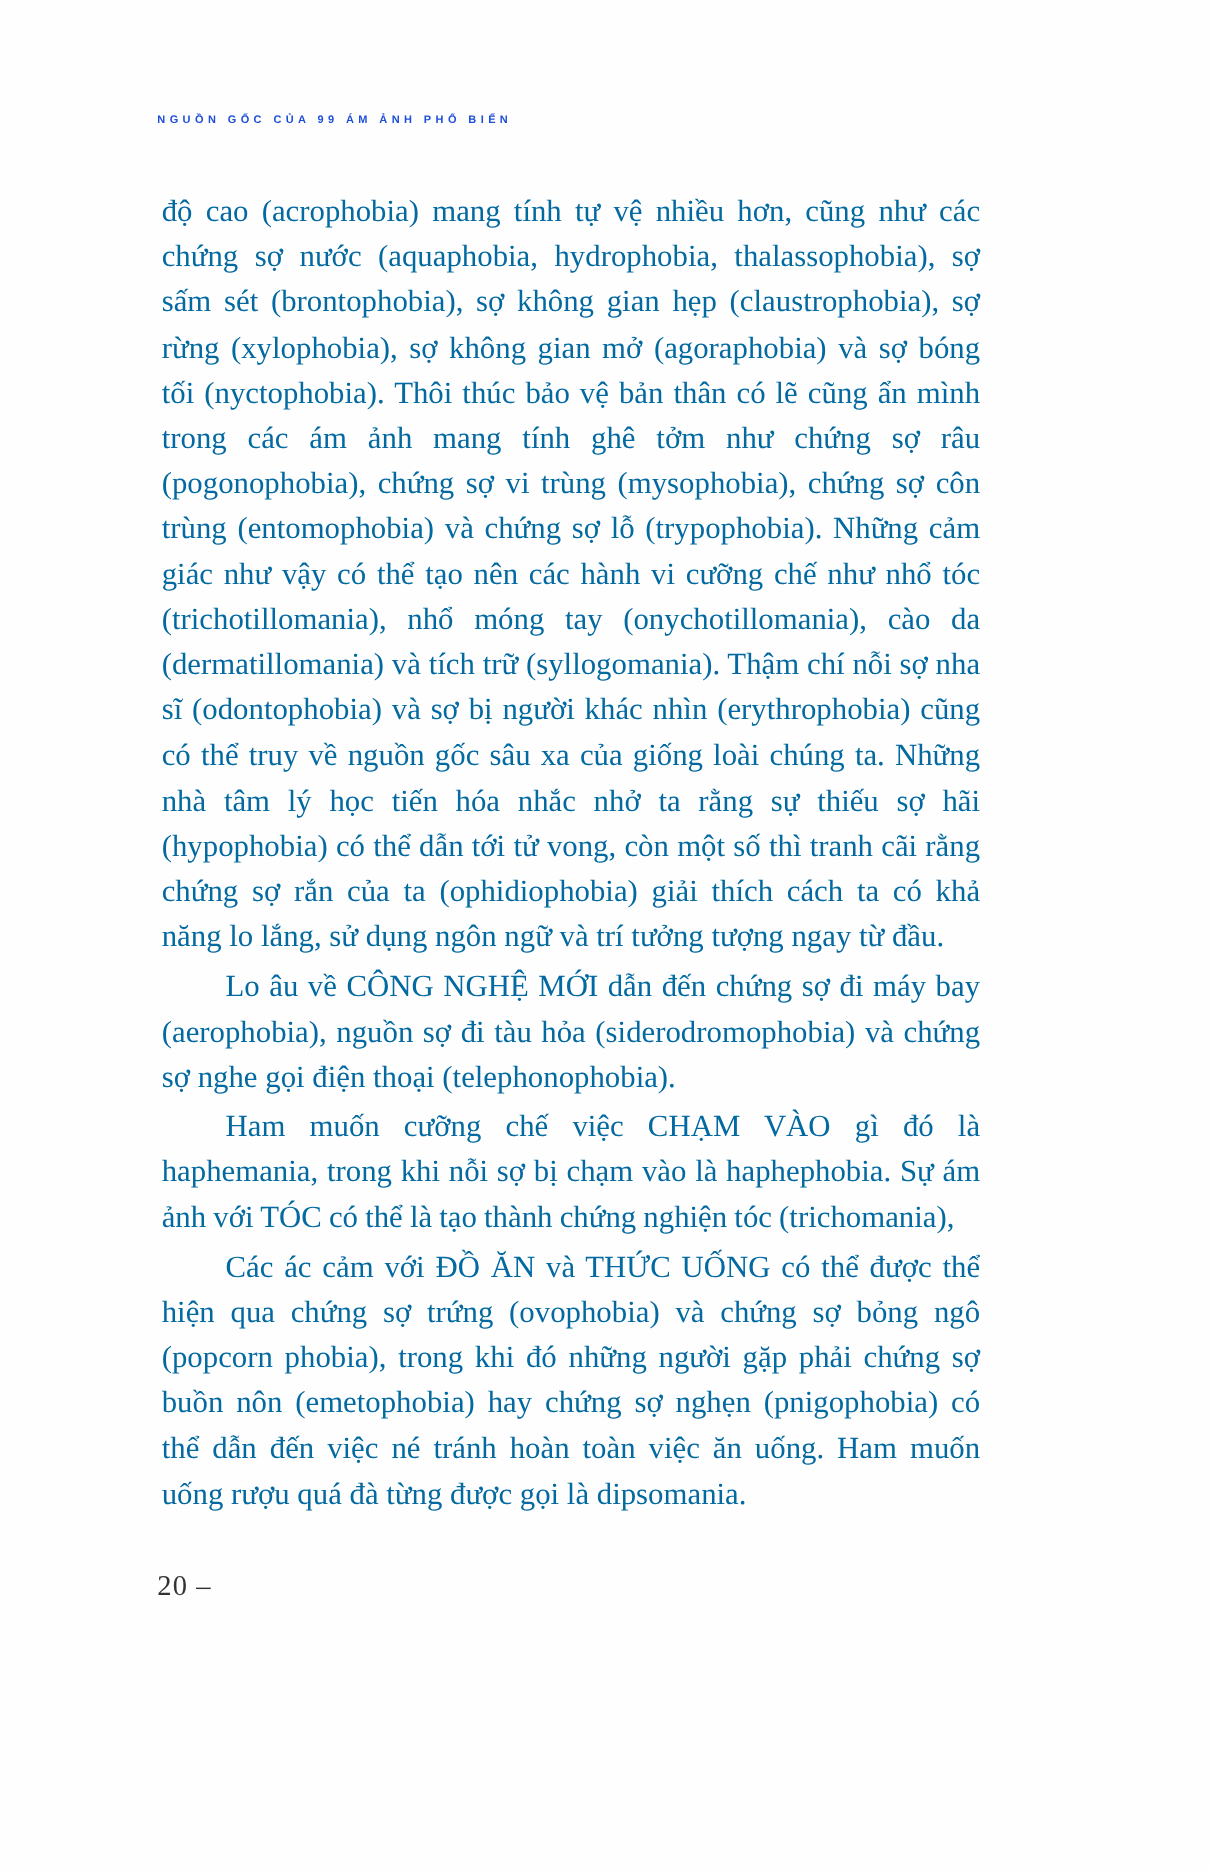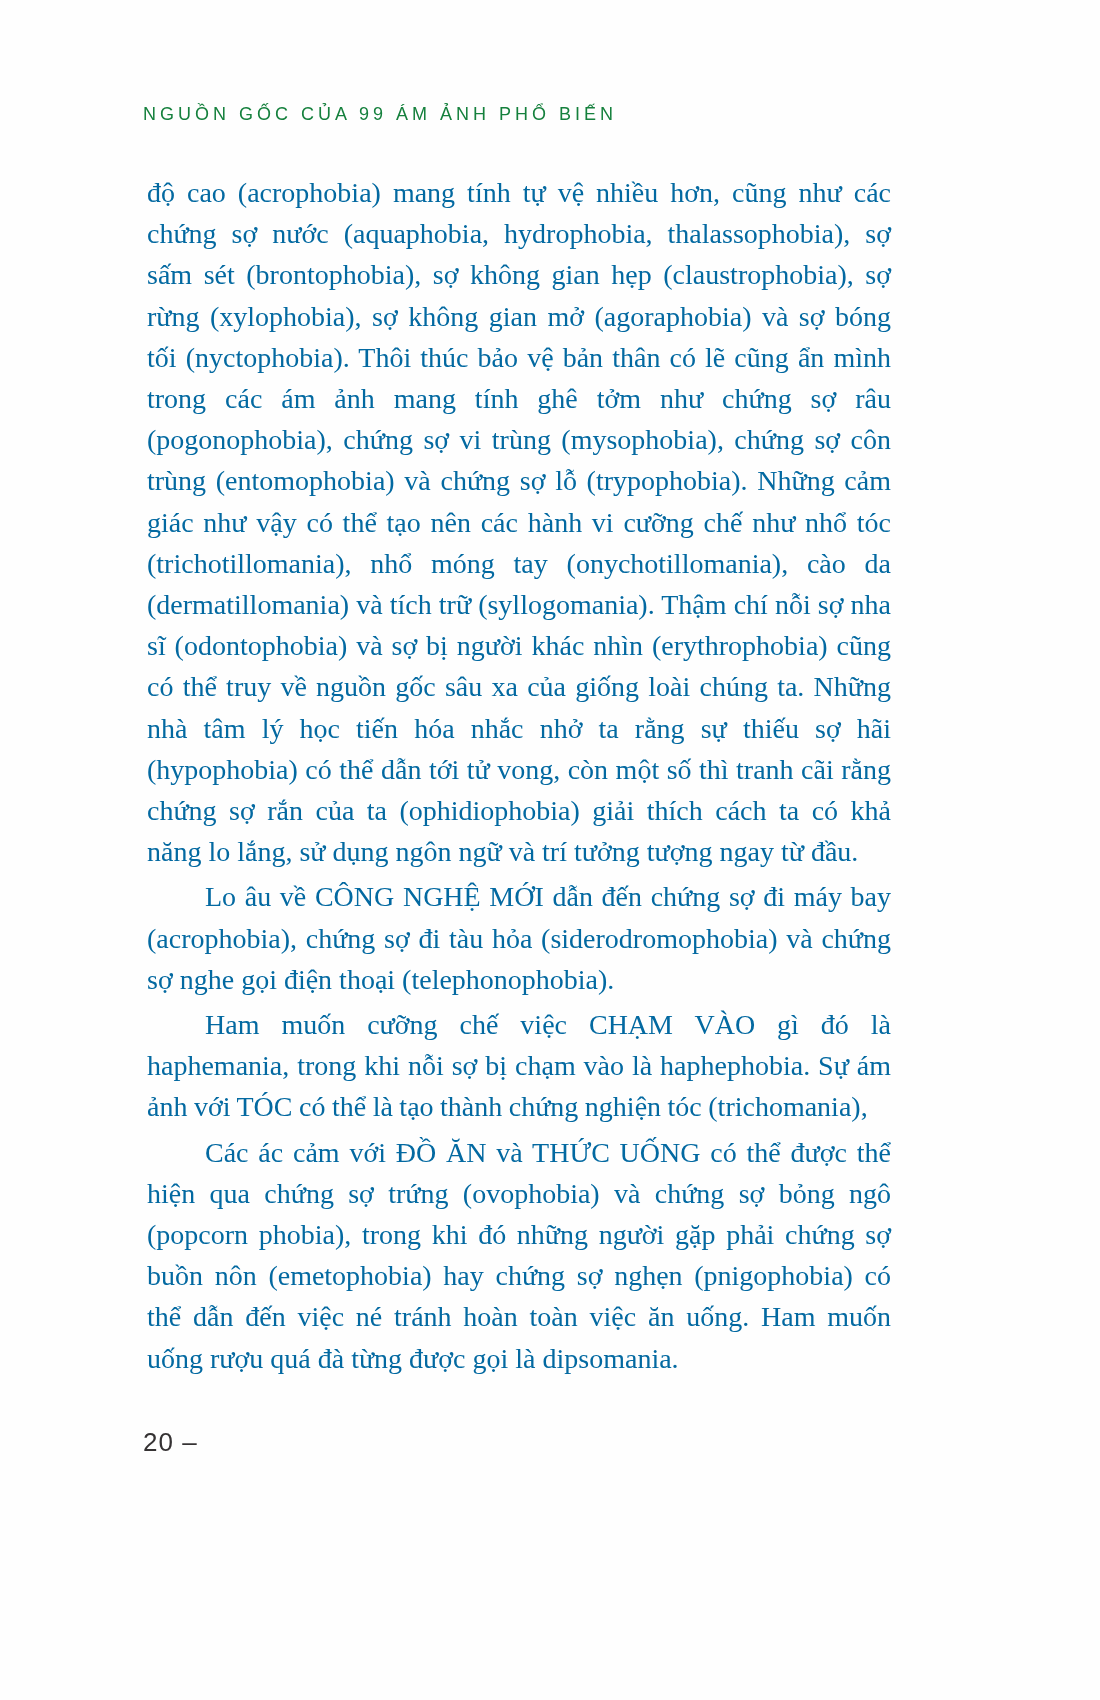--- a/index.html
+++ b/index.html
@@ -22,24 +22,24 @@
     background: #fefefe;
     box-sizing: border-box;
   }
 
   
   .running-head {
     position: absolute;
     left: 143px;
     top: 104px;
     font-family: "Liberation Sans", "DejaVu Sans", sans-serif;
-    font-size: 18px;
-    font-weight: 400;
+    font-size: 10px;
+    font-weight: 700;
     letter-spacing: 4.0px;
-    color: #15803d;
+    color: #1d4ed8;
     white-space: nowrap;
   }
 
   
   .text-block {
     position: absolute;
     left: 143px;
     top: 168px;
     width: 752px;
   }
@@ -62,39 +62,39 @@
   
   .para.tight {
     word-spacing: -0.5px;
   }
 
   
   .folio {
     position: absolute;
     left: 143px;
     top: 1427px;
-    font-family: Liberation Sans, sans-serif;
+    font-family: Liberation Serif, serif;
     font-size: 26px;
     color: #353233;
     letter-spacing: 1px;
     white-space: nowrap;
   }
 </style>
 </head>
 <body>
 
 <div class="page">
 
   <div class="running-head">NGUỒN GỐC CỦA 99 ÁM ẢNH PHỔ BIẾN</div>
 
   <div class="text-block">
 
     <p class="para">độ cao (acrophobia) mang tính tự vệ nhiều hơn, cũng như các chứng sợ nước (aquaphobia, hydrophobia, thalassophobia), sợ sấm sét (brontophobia), sợ không gian hẹp (claustrophobia), sợ rừng (xylophobia), sợ không gian mở (agoraphobia) và sợ bóng tối (nyctophobia). Thôi thúc bảo vệ bản thân có lẽ cũng ẩn mình trong các ám ảnh mang tính ghê tởm như chứng sợ râu (pogonophobia), chứng sợ vi trùng (mysophobia), chứng sợ côn trùng (entomophobia) và chứng sợ lỗ (trypophobia). Những cảm giác như vậy có thể tạo nên các hành vi cưỡng chế như nhổ tóc (trichotillomania), nhổ móng tay (onychotillomania), cào da (dermatillomania) và tích trữ (syllogomania). Thậm chí nỗi sợ nha sĩ (odontophobia) và sợ bị người khác nhìn (erythrophobia) cũng có thể truy về nguồn gốc sâu xa của giống loài chúng ta. Những nhà tâm lý học tiến hóa nhắc nhở ta rằng sự thiếu sợ hãi (hypophobia) có thể dẫn tới tử vong, còn một số thì tranh cãi rằng chứng sợ rắn của ta (ophidiophobia) giải thích cách ta có khả năng lo lắng, sử dụng ngôn ngữ và trí tưởng tượng ngay từ đầu.</p>
 
-    <p class="para indent">Lo âu về CÔNG NGHỆ MỚI dẫn đến chứng sợ đi máy bay (acrophobia), chứng sợ đi tàu hỏa (siderodromophobia) và chứng sợ nghe gọi điện thoại (telephonophobia).</p>
+    <p class="para indent">Lo âu về CÔNG NGHỆ MỚI dẫn đến chứng sợ đi máy bay (aerophobia), nguồn sợ đi tàu hỏa (siderodromophobia) và chứng sợ nghe gọi điện thoại (telephonophobia).</p>
 
     <p class="para indent tight">Ham muốn cưỡng chế việc CHẠM VÀO gì đó là haphemania, trong khi nỗi sợ bị chạm vào là haphephobia. Sự ám ảnh với TÓC có thể là tạo thành chứng nghiện tóc (trichomania),</p>
 
     <p class="para indent">Các ác cảm với ĐỒ ĂN và THỨC UỐNG có thể được thể hiện qua chứng sợ trứng (ovophobia) và chứng sợ bỏng ngô (popcorn phobia), trong khi đó những người gặp phải chứng sợ buồn nôn (emetophobia) hay chứng sợ nghẹn (pnigophobia) có thể dẫn đến việc né tránh hoàn toàn việc ăn uống. Ham muốn uống rượu quá đà từng được gọi là dipsomania.</p>
 
   </div>
 
   <div class="folio">20  –</div>
 
 </div>

